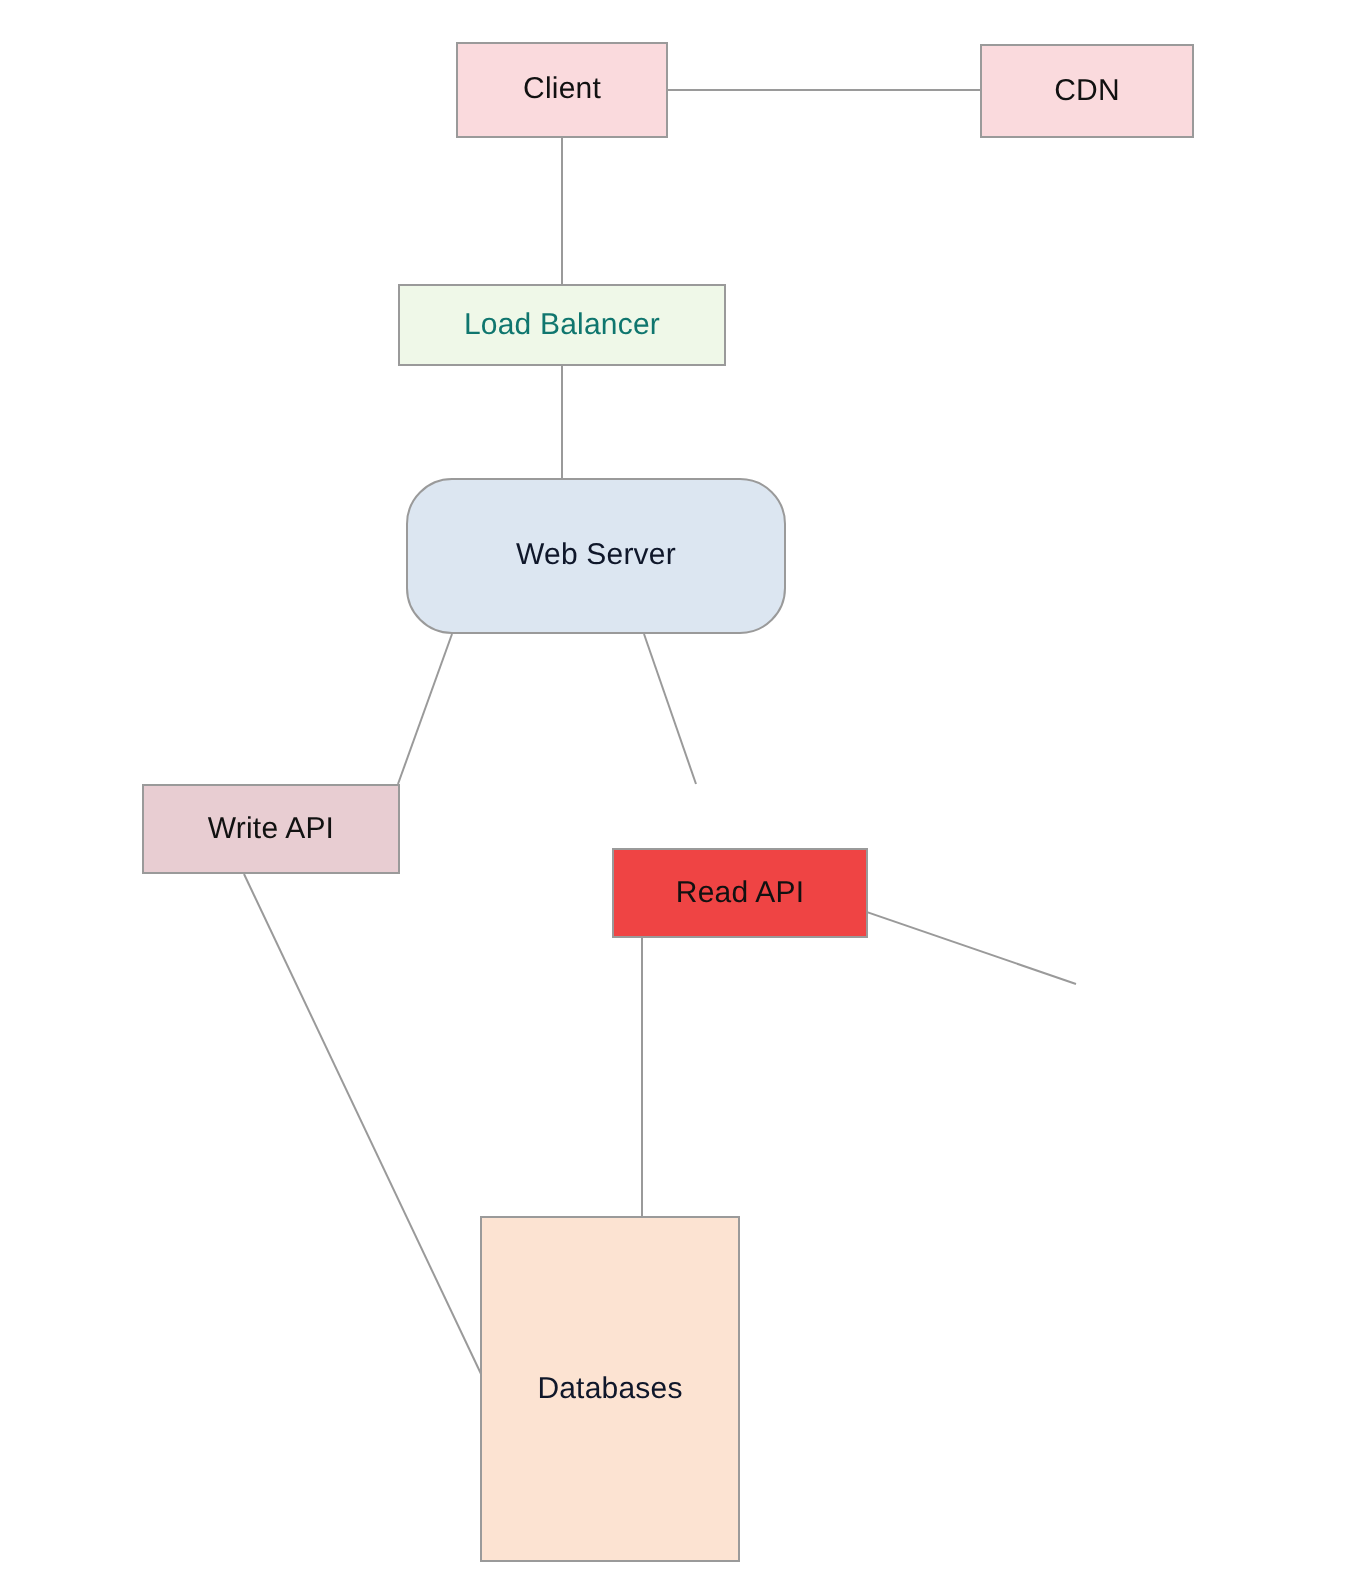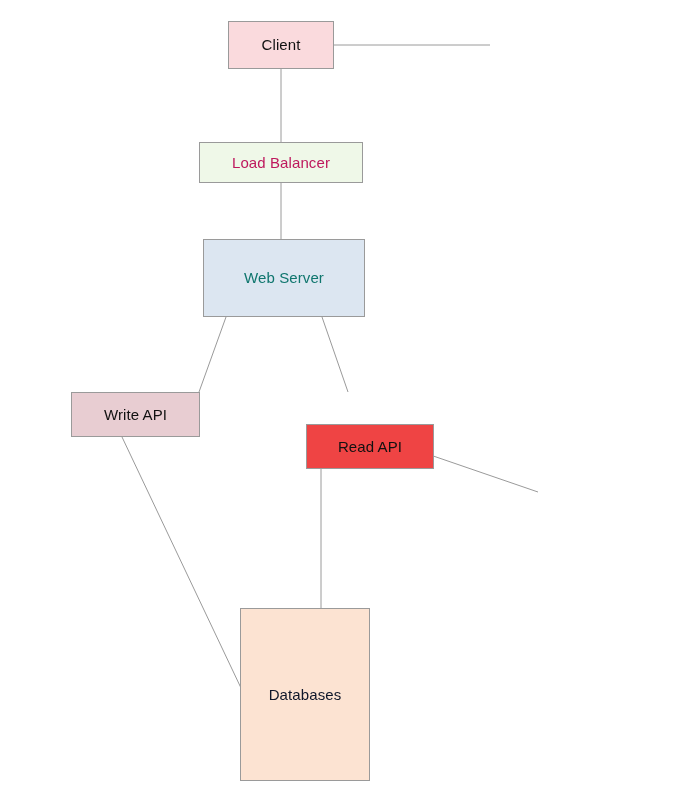--- a/index.html
+++ b/index.html
@@ -68,26 +68,29 @@
       <line x1="322" y1="317" x2="348" y2="392" stroke="#9a9a9a" stroke-width="1"></line>
       <line x1="122" y1="437" x2="241" y2="688" stroke="#9a9a9a" stroke-width="1"></line>
       <line x1="321" y1="437" x2="321" y2="608" stroke="#9a9a9a" stroke-width="1"></line>
       <line x1="378" y1="437" x2="538" y2="492" stroke="#9a9a9a" stroke-width="1"></line>
     </svg>
 
   <div class="node" id="node-client" style="left: 228px; top: 21px; width: 106px; height: 48px; background: rgb(250, 218, 221); color: rgb(17, 17, 17); border-color: rgb(154, 154, 154);">
     <span class="node-label">Client</span>
   </div>
 
+  <div class="node" id="node-cdn" style="left: 490px; top: 22px; width: 107px; height: 47px; background: rgb(250, 218, 221); color: rgb(17, 17, 17); border-color: rgb(154, 154, 154);">
+    <span class="node-label">CDN</span>
+  </div>
 
-  <div class="node" id="node-load-balancer" style="left: 199px; top: 142px; width: 164px; height: 41px; background: rgb(239, 248, 232); color: #be185d; border-color: rgb(154, 154, 154);">
+  <div class="node" id="node-load-balancer" style="left: 199px; top: 142px; width: 164px; height: 41px; background: rgb(239, 248, 232); color: #0f766e; border-color: rgb(154, 154, 154);">
     <span class="node-label">Load Balancer</span>
   </div>
 
-  <div class="node" id="node-web-server" style="left: 203px; top: 239px; width: 162px; height: 78px; background: rgb(220, 230, 241); color: #0f766e; border-color: rgb(154, 154, 154);">
+  <div class="node" id="node-web-server" style="left: 203px; top: 239px; width: 190px; height: 78px; background: rgb(220, 230, 241); color: #0f172a; border-color: rgb(154, 154, 154); border-radius: 23px;">
     <span class="node-label">Web Server</span>
   </div>
 
   <div class="node" id="node-write-api" style="left: 71px; top: 392px; width: 129px; height: 45px; background: rgb(232, 205, 210); color: rgb(17, 17, 17); border-color: rgb(154, 154, 154);">
     <span class="node-label">Write API</span>
   </div>
 
   <div class="node" id="node-read-api" style="left: 306px; top: 392px; width: 128px; height: 45px; background: #ef4444; color: rgb(17, 17, 17); border-color: rgb(154, 154, 154); margin-top: 32px;">
     <span class="node-label">Read API</span>
   </div>

